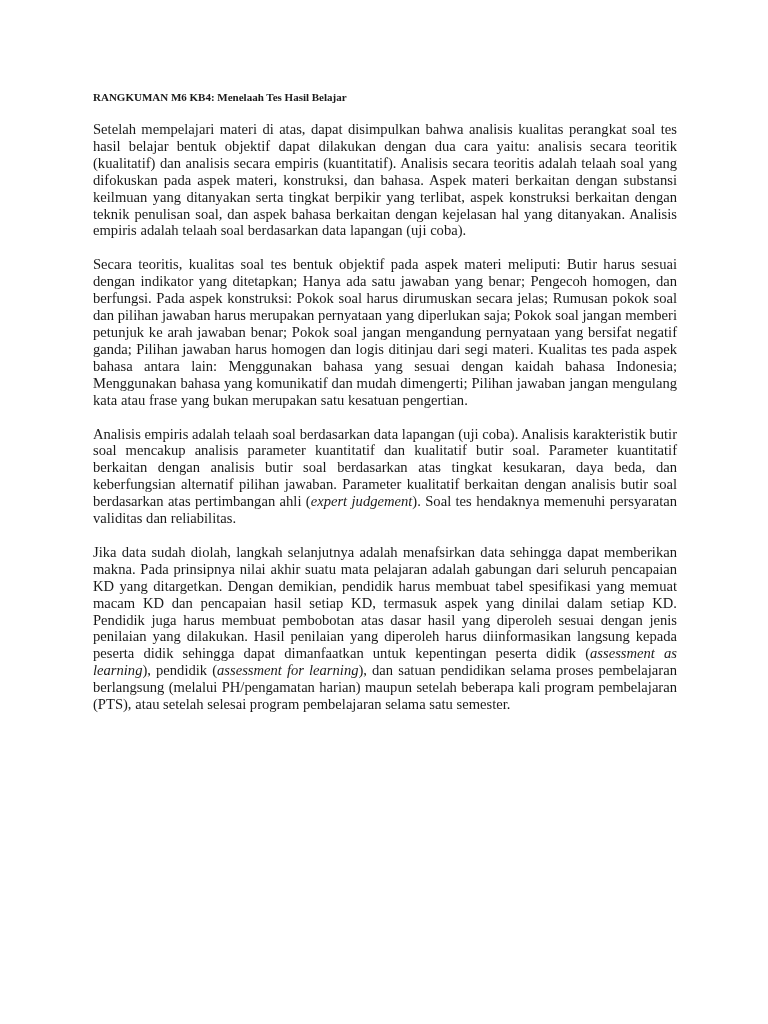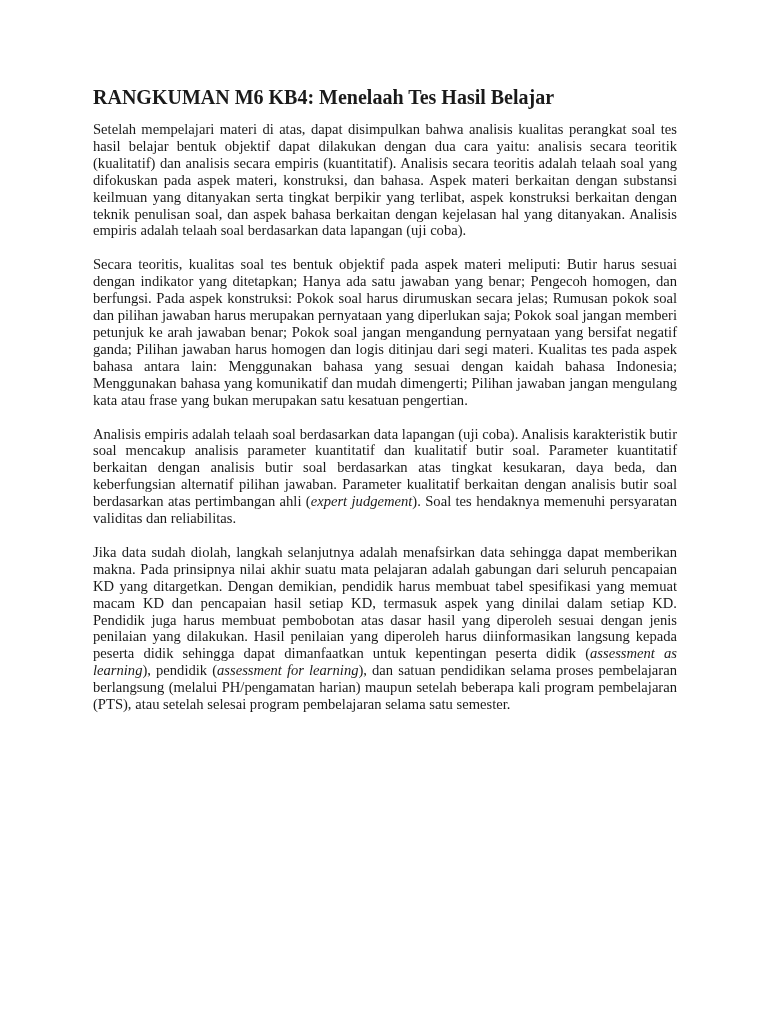--- a/index.html
+++ b/index.html
@@ -18,21 +18,21 @@
       left: 93px;
       top: 89px;
       width: 584px;
       font-family: "Liberation Serif", "DejaVu Serif", serif;
       color: #1a1a1a;
       font-size: 14.6px;
       line-height: 16.9px;
     }
     .title {
       font-weight: bold;
-      font-size: 20px;
+      font-size: 11px;
       margin: 0 0 15px 0;
       line-height: 17px;
     }
     .para {
       margin: 0 0 17px 0;
       text-align: justify;
       hyphens: none;
     }
     .para em { font-style: italic; font-family: Liberation Serif, serif; }
   </style>

